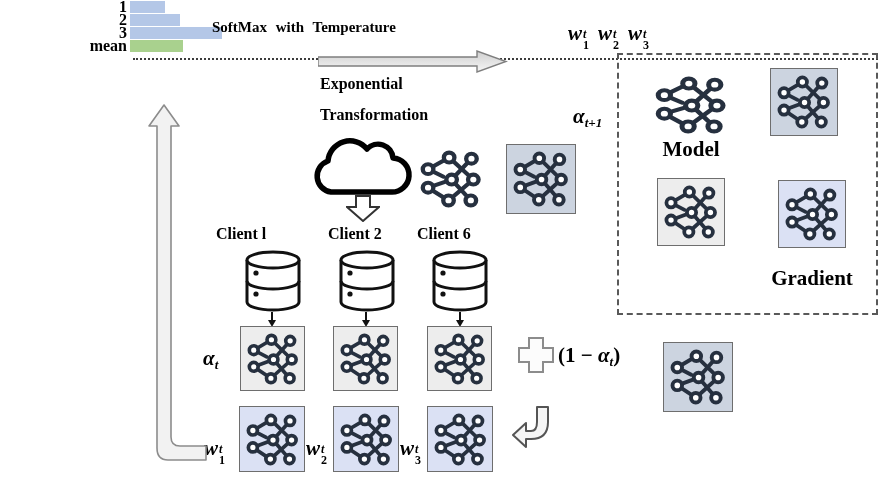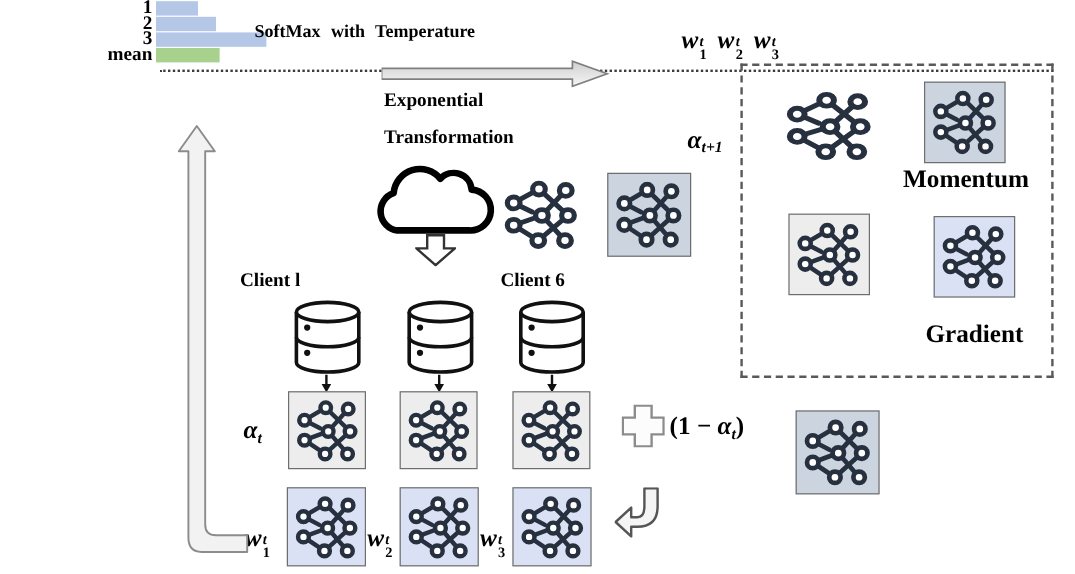--- a/index.html
+++ b/index.html
@@ -127,21 +127,21 @@
 
   <div id="legend-box" class="abs" style="left:617px;top:53px;width:261px;height:262px;"></div>
   <svg class="abs nn" style="left:655px;top:76px;" width="72" height="58" viewBox="0 0 100 100" preserveAspectRatio="none">
       <use href="#nn-sym"></use>
     </svg>
   <div class="abs nnbox" style="left: 770px; top: 68px; width: 68px; height: 68px; background: rgb(204, 212, 224);">
     <svg class="nn" width="54" height="54" viewBox="0 0 100 100">
         <use href="#nn-sym"></use>
       </svg>
   </div>
-  <div class="abs legend-label" style="left:738px;top:137px;width:134px;">Momentum</div>
+  <div class="abs legend-label" style="left:646px;top:137px;width:90px;">Model</div>
   <div class="abs nnbox" style="left: 657px; top: 178px; width: 68px; height: 68px; background: rgb(237, 237, 237);">
     <svg class="nn" width="54" height="54" viewBox="0 0 100 100">
         <use href="#nn-sym"></use>
       </svg>
   </div>
   <div class="abs nnbox" style="left: 778px; top: 180px; width: 68px; height: 68px; background: rgb(219, 225, 244);">
     <svg class="nn" width="54" height="54" viewBox="0 0 100 100">
         <use href="#nn-sym"></use>
       </svg>
   </div>
@@ -155,21 +155,22 @@
     </svg>
   <div class="abs nnbox" style="left: 506px; top: 144px; width: 70px; height: 70px; background: rgb(204, 212, 224);">
     <svg class="nn" width="56" height="56" viewBox="0 0 100 100">
         <use href="#nn-sym"></use>
       </svg>
   </div>
   <svg class="abs" style="left:346px;top:195px;" width="34" height="27" viewBox="0 0 34 27">
     <path d="M10 1 L24 1 L24 12 L33 12 L17 26 L1 12 L10 12 Z" fill="#fff" stroke="#333" stroke-width="2"></path>
   </svg>
 
-  <div class="abs h-mid" style="left:200px;top:218px;">Client l</div>
+  <div class="abs h-mid" style="left:216px;top:218px;">Client l</div>
+  <div class="abs h-mid" style="left:328px;top:218px;">Client 2</div>
   <div class="abs h-mid" style="left:417px;top:218px;">Client 6</div>
 
   <svg class="abs" style="left:243px;top:250px;" width="60" height="64" viewBox="0 0 60 64">
       <use href="#db-sym"></use>
     </svg>
   <svg class="abs" style="left:337px;top:250px;" width="60" height="64" viewBox="0 0 60 64">
       <use href="#db-sym"></use>
     </svg>
   <svg class="abs" style="left:430px;top:250px;" width="60" height="64" viewBox="0 0 60 64">
       <use href="#db-sym"></use>

